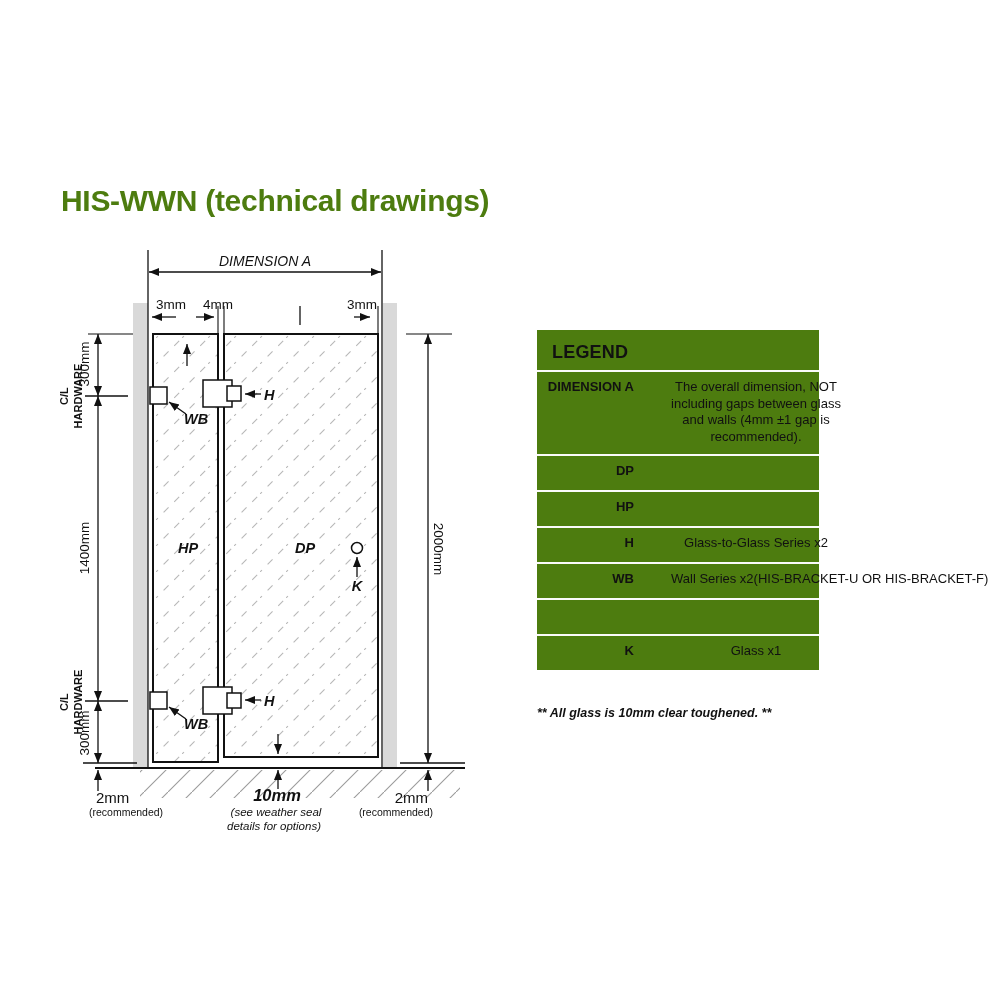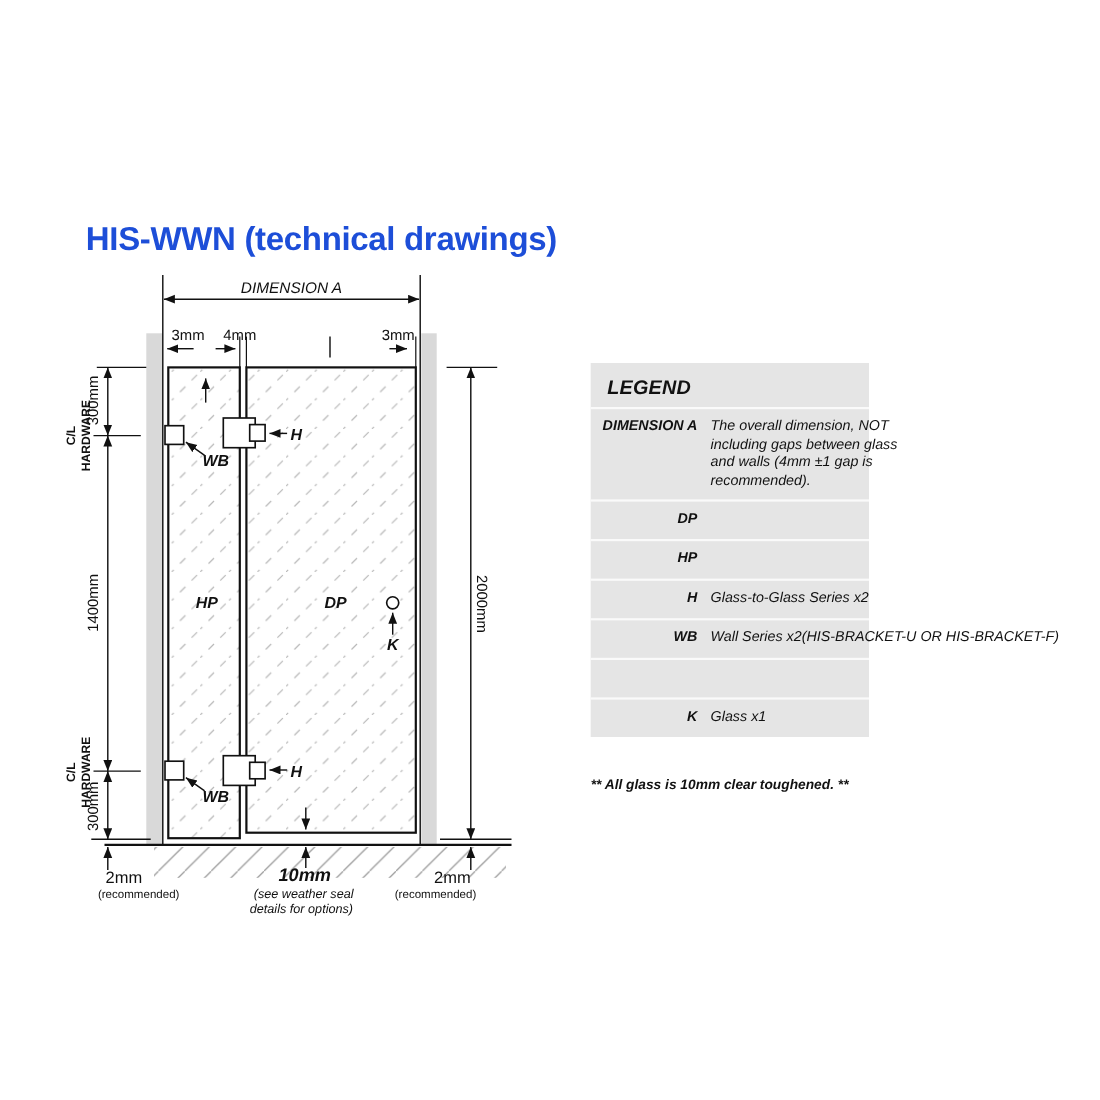--- a/index.html
+++ b/index.html
@@ -3,55 +3,55 @@
 <meta charset="utf-8">
 <style>
   html,body{margin:0;padding:0;}
   body{
     position:relative;width:1000px;height:1000px;background:#ffffff;
     font-family:"Liberation Sans","DejaVu Sans",sans-serif;color:#111;
     overflow:hidden;
   }
   
   #page-title{
-    position:absolute;left:61px;top:184px;margin:17px;
-    font-size:30px;font-weight:bold;letter-spacing:-0.3px;color:#1d4ed8;
+    position:absolute;left:61px;top:184px;margin:0;
+    font-size:30px;font-weight:bold;letter-spacing:-0.3px;color:#4d7c0f;
     font-family:"Liberation Sans","DejaVu Sans",sans-serif;
   }
   
   #drawing{position:absolute;left:0;top:0;}
   #drawing text{font-family:"Liberation Sans","DejaVu Sans",sans-serif;fill:#111;}
   .fs13{font-size:13.5px;}
   .fs14i{font-size:14px;font-style:italic;}
   .bi{font-size:14.5px;font-weight:bold;font-style:italic;}
   .clh{font-size:11px;font-weight:bold;}
   .fs15{font-size:15px;}
   .fs10{font-size:10.5px;}
   .fs16i{font-size:16.5px;font-style:italic;font-weight:bold;}
   .fs11i{font-size:11.5px;font-style:italic;}
   .ln{stroke:#111;stroke-width:1.3;fill:none;}
   .ln2{stroke:#111;stroke-width:2;fill:none;}
   .lnt{stroke:#111;stroke-width:1.1;fill:none;}
   .hw{fill:#fff;stroke:#111;stroke-width:1.5;}
   
   #legend{
-    position:absolute;left:537px;top:330px;width:253px;background:#e5e5e5;font-style:italic;
+    position:absolute;left:537px;top:330px;width:282px;background:#4d7c0f;
   }
   .legend-title{
     padding:12px 15px 7px 15px;font-size:18px;font-weight:bold;letter-spacing:.2px;
   }
   .legend-row{
     display:flex;border-top:2px solid #fafafa;padding:7px 0 9px 0;min-height:18px;
   }
   .legend-label{
     width:97px;flex:0 0 97px;text-align:right;font-weight:bold;font-size:13px;line-height:16.5px;
   }
   .legend-desc{
-    margin-left:12px;width:170px;flex:0 0 170px;font-size:13px;line-height:16.5px;
-    white-space:pre-line;overflow:visible;
+    margin-left:37px;width:170px;flex:0 0 170px;font-size:13px;line-height:16.5px;
+    white-space:pre-line;overflow:visible;text-align:center;
   }
   .legend-desc.nowrap{white-space:nowrap;}
   #legend-footnote{
     position:absolute;left:537px;top:706px;width:297px;
     font-size:12.5px;font-weight:bold;font-style:italic;
   }
 </style>
 </head>
 <body>
 

